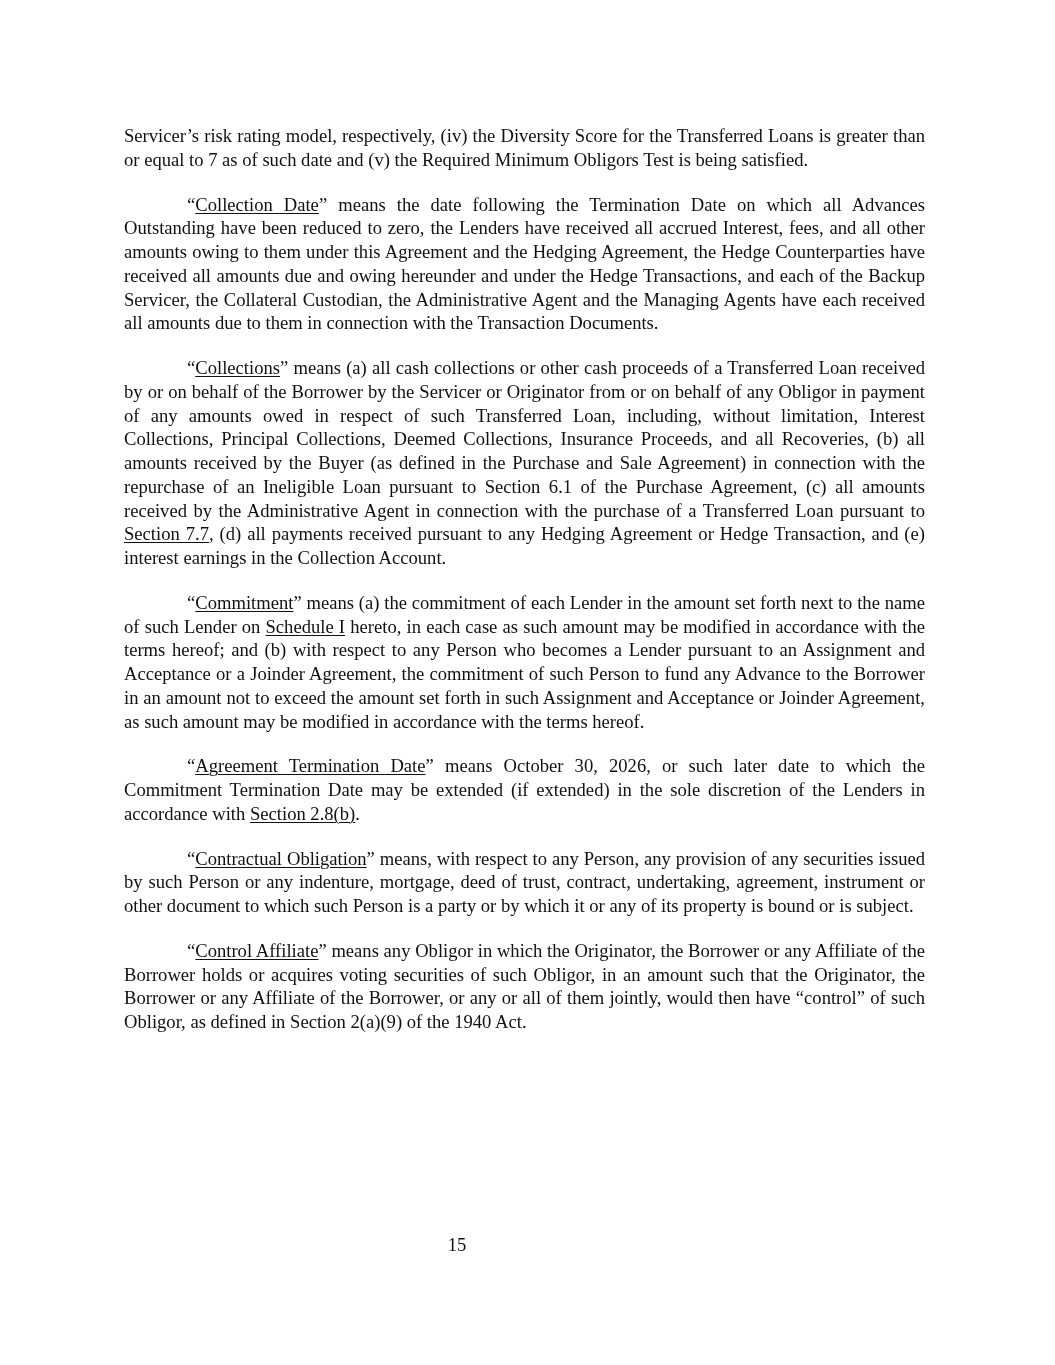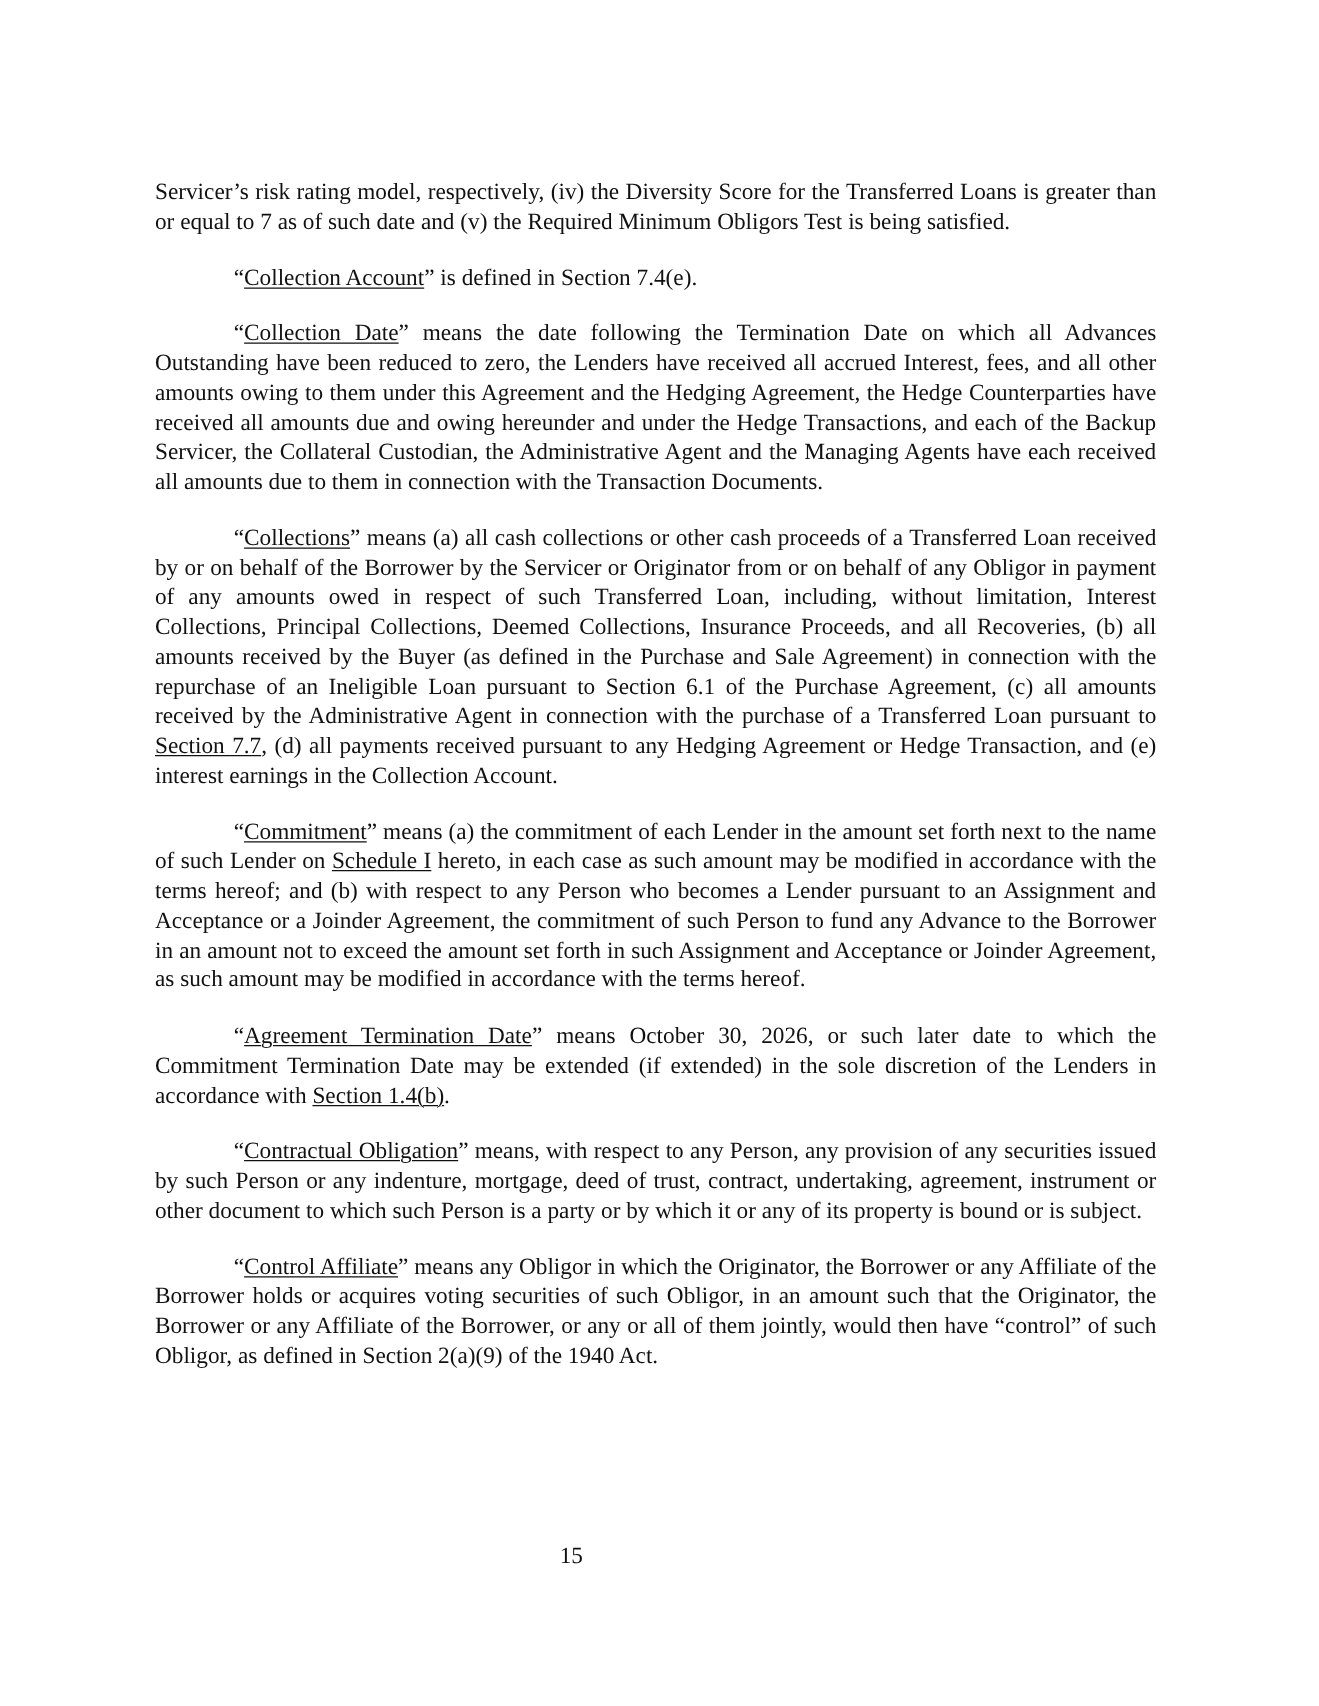--- a/index.html
+++ b/index.html
@@ -11,21 +11,21 @@
       width: 1055px;
       height: 1365px;
       position: relative;
       overflow: hidden;
       font-family: "Liberation Serif", "DejaVu Serif", serif;
       color: #111111;
     }
     .page {
       position: absolute;
       left: 124px;
-      top: 142px;
+      top: 124px;
       width: 801px;
       font-size: 18.6px;
       line-height: 23.75px;
     }
     .para {
       margin: 0 0 21px 0;
       text-align: justify;
       text-justify: inter-word;
     }
     .para.indent {
@@ -46,29 +46,28 @@
       line-height: 23px;
     }
   </style>
 </head>
 <body>
 
 <div class="page">
 
   <p class="para"><span>Servicer’s risk rating model, respectively, (iv) the Diversity Score for the Transferred Loans is greater than or equal to 7 as of such date and (v) the Required Minimum Obligors Test is being satisfied.</span></p>
 
-  <p class="para indent"><span>“</span><span class="term">Collection Account</span><span>”</span><span> is defined in Section 7.4(e).</span></p>
 
   <p class="para indent"><span>“</span><span class="term">Collection Date</span><span>”</span><span> means the date following the Termination Date on which all Advances Outstanding have been reduced to zero, the Lenders have received all accrued Interest, fees, and all other amounts owing to them under this Agreement and the Hedging Agreement, the Hedge Counterparties have received all amounts due and owing hereunder and under the Hedge Transactions, and each of the Backup Servicer, the Collateral Custodian, the Administrative Agent and the Managing Agents have each received all amounts due to them in connection with the Transaction Documents.</span></p>
 
   <p class="para indent"><span>“</span><span class="term">Collections</span><span>”</span><span> means (a) all cash collections or other cash proceeds of a Transferred Loan received by or on behalf of the Borrower by the Servicer or Originator from or on behalf of any Obligor in payment of any amounts owed in respect of such Transferred Loan, including, without limitation, Interest Collections, Principal Collections, Deemed Collections, Insurance Proceeds, and all Recoveries, (b) all amounts received by the Buyer (as defined in the Purchase and Sale Agreement) in connection with the repurchase of an Ineligible Loan pursuant to Section 6.1 of the Purchase Agreement, (c) all amounts received by the Administrative Agent in connection with the purchase of a Transferred Loan pursuant to </span><span class="ref">Section 7.7</span><span>, (d) all payments received pursuant to any Hedging Agreement or Hedge Transaction, and (e) interest earnings in the Collection Account.</span></p>
 
   <p class="para indent"><span>“</span><span class="term">Commitment</span><span>”</span><span> means (a) the commitment of each Lender in the amount set forth next to the name of such Lender on </span><span class="ref">Schedule I</span><span> hereto, in each case as such amount may be modified in accordance with the terms hereof; and (b) with respect to any Person who becomes a Lender pursuant to an Assignment and Acceptance or a Joinder Agreement, the commitment of such Person to fund any Advance to the Borrower in an amount not to exceed the amount set forth in such Assignment and Acceptance or Joinder Agreement, as such amount may be modified in accordance with the terms hereof.</span></p>
 
-  <p class="para indent"><span>“</span><span class="term">Agreement Termination Date</span><span>”</span><span> means October 30, 2026, or such later date to which the Commitment Termination Date may be extended (if extended) in the sole discretion of the Lenders in accordance with </span><span class="ref">Section 1.4(b)</span><span>.</span></p>
+  <p class="para indent"><span>“</span><span class="term">Agreement Termination Date</span><span>”</span><span> means October 30, 2026, or such later date to which the Commitment Termination Date may be extended (if extended) in the sole discretion of the Lenders in accordance with </span><span class="ref">Section 2.8(b)</span><span>.</span></p>
 
   <p class="para indent"><span>“</span><span class="term">Contractual Obligation</span><span>”</span><span> means, with respect to any Person, any provision of any securities issued by such Person or any indenture, mortgage, deed of trust, contract, undertaking, agreement, instrument or other document to which such Person is a party or by which it or any of its property is bound or is subject.</span></p>
 
   <p class="para indent"><span>“</span><span class="term">Control Affiliate</span><span>”</span><span> means any Obligor in which the Originator, the Borrower or any Affiliate of the Borrower holds or acquires voting securities of such Obligor, in an amount such that the Originator, the Borrower or any Affiliate of the Borrower, or any or all of them jointly, would then have “control” of such Obligor, as defined in Section 2(a)(9) of the 1940 Act.</span></p>
 
 </div>
 
 <div class="page-number">15</div>
 
 </body></html>

